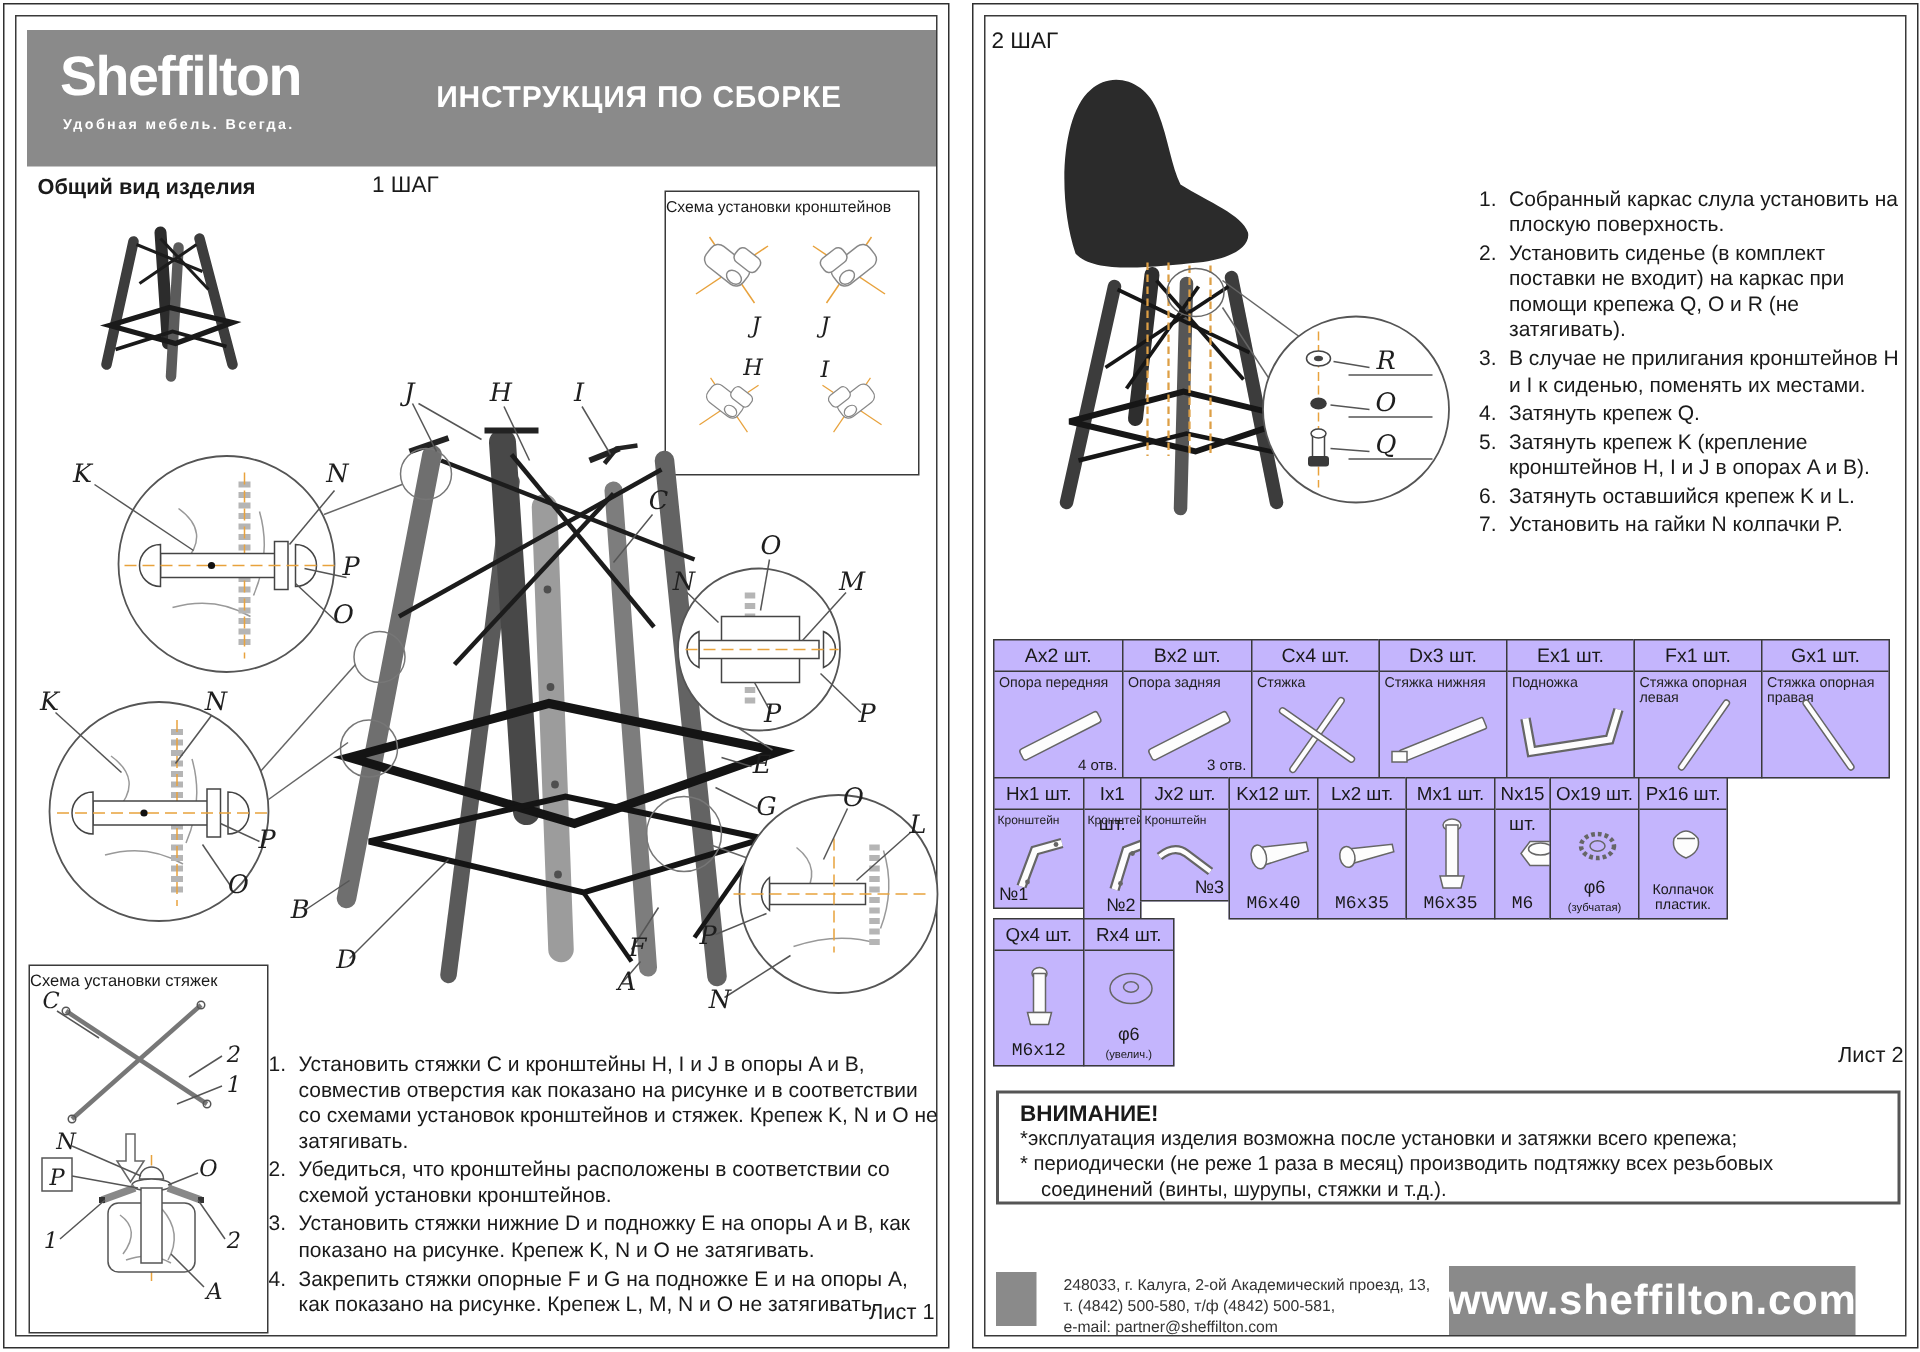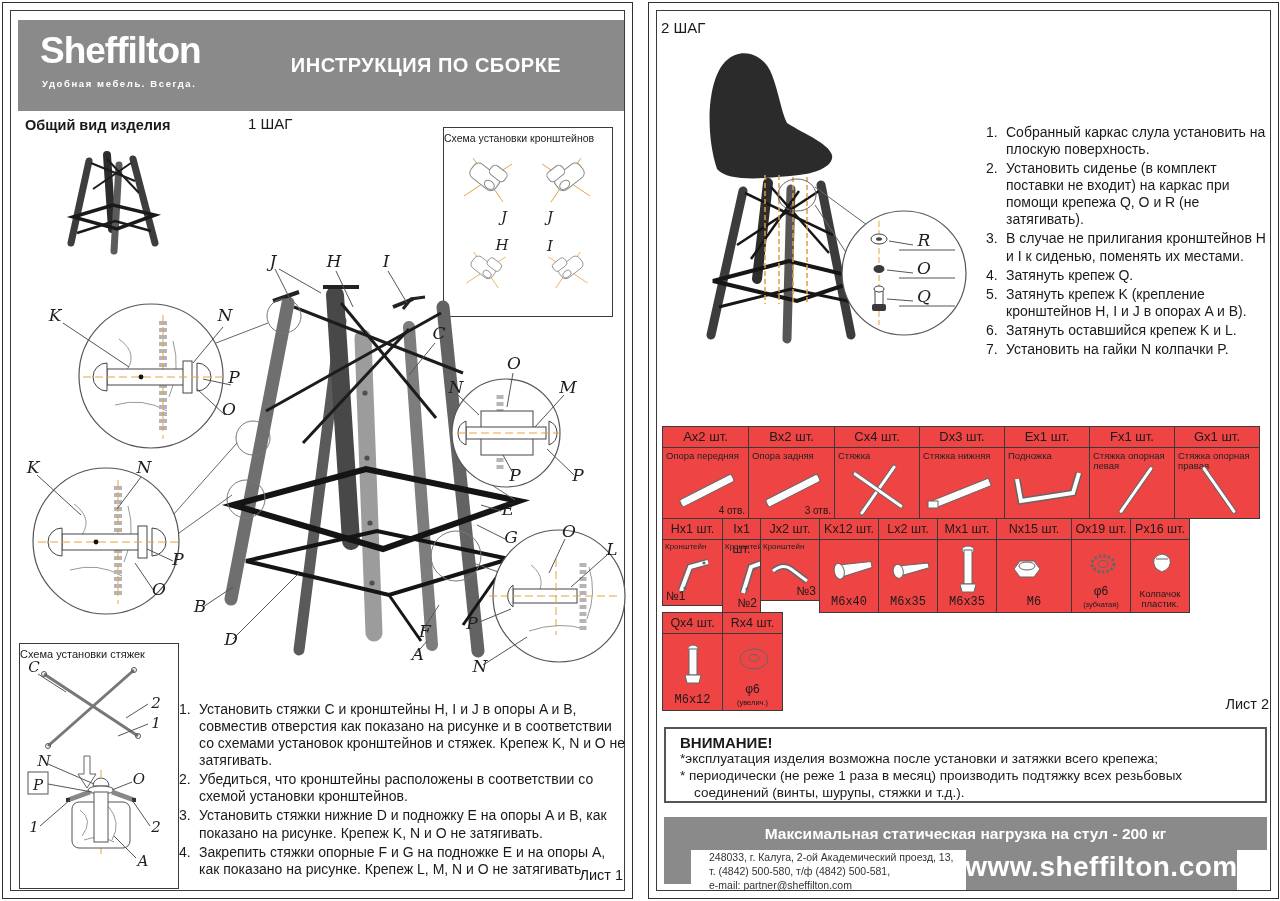--- a/index.html
+++ b/index.html
@@ -22,21 +22,21 @@
   
   .box{position:absolute;border:1px solid #3a3a3a;background:#fff;}
   .boxtitle{text-align:left;font-size:10.5px;padding-top:4px;}
   
   .ins{display:flex;margin-bottom:2px;font-size:14px;line-height:1.22;}
   .ins .n{flex:0 0 20px;}
   .ins .t{flex:1;}
   .sheet{font-size:14.5px;}
   
   .prow{display:flex;}
-  .cell{box-sizing:border-box;border:1px solid #3a3a3a;margin-left:-1px;position:relative;background:#ef4444;}
+  .cell{box-sizing:border-box;border:1px solid #3a3a3a;margin-left:-1px;position:relative;background:#c4b5fd;}
   .cell:first-child{margin-left:0;}
   .r2c{margin-top:-1px;}
   .ch{box-sizing:border-box;height:21px;border-bottom:1px solid #3a3a3a;text-align:center;font-size:13px;line-height:20px;}
   .cn{position:absolute;left:3px;top:24px;font-size:9.5px;line-height:1.05;color:#222;right:2px;}
   .cn2{position:absolute;left:2px;top:23px;font-size:8px;color:#222;}
   .nbr{position:absolute;bottom:2px;right:3px;font-size:10px;}
   .nbl{position:absolute;bottom:2px;left:3px;font-size:12px;}
   .nbr2{position:absolute;bottom:2px;right:3px;font-size:12px;}
   .nbc{position:absolute;bottom:3px;left:0;right:0;text-align:center;font-size:12px;font-family:Liberation Mono, monospace;}
   .nphi{position:absolute;bottom:14px;left:0;right:0;text-align:center;font-size:12px;}
@@ -494,21 +494,21 @@
       </div>
       <div class="cell" style="width:60px;height:95px">
         <div class="ch" style="font-size:12.5px">Mx1 шт.</div>
         <svg class="abs" style="left:14px;top:24px" width="34" height="52">
           <ellipse cx="16" cy="7" rx="6" ry="4" fill="#fdfdfd" stroke="#666"></ellipse>
           <rect x="12" y="7" width="8" height="34" fill="#fdfdfd" stroke="#666"></rect>
           <path d="M8 41 h16 l-2 8 h-12 Z" fill="#fdfdfd" stroke="#666"></path>
         </svg>
         <div class="nbc">M6x35</div>
       </div>
-      <div class="cell" style="width:76px;height:95px">
+      <div class="cell" style="width:38px;height:95px">
         <div class="ch" style="font-size:12.5px">Nx15 шт.</div>
         <svg class="abs" style="left:14px;top:34px" width="34" height="32">
           <polygon points="9,8 23,8 29,16 23,24 9,24 3,16" fill="#fdfdfd" stroke="#666"></polygon>
           <ellipse cx="16" cy="13" rx="8" ry="4" fill="none" stroke="#666"></ellipse>
         </svg>
         <div class="nbc">M6</div>
       </div>
       <div class="cell" style="width:60px;height:95px">
         <div class="ch" style="font-size:12.5px">Ox19 шт.</div>
         <svg class="abs" style="left:14px;top:32px" width="34" height="28">
@@ -552,21 +552,20 @@
 
   <div class="abs sheet" style="left:540px;top:693px;width:80px;text-align:right">Лист 2</div>
 
   <div class="warn">
     <div class="wt">ВНИМАНИЕ!</div>
     <div class="wl">*эксплуатация изделия возможна после установки и затяжки всего крепежа;</div>
     <div class="wl">* периодически (не реже 1 раза в месяц) производить подтяжку всех резьбовых</div>
     <div class="wl" style="padding-left:14px">соединений (винты, шурупы, стяжки и т.д.).</div>
   </div>
 
-  <div class="loadbar">Максимальная статическая нагрузка на стул - 200 кг</div>
 
   <div class="sq"></div>
   <div class="addr">
     <div>248033, г. Калуга, 2-ой Академический проезд, 13,</div>
     <div>т. (4842) 500-580, т/ф (4842) 500-581,</div>
     <div>e-mail: partner@sheffilton.com</div>
   </div>
   <div class="sitebar">www.sheffilton.com</div>
 </div>
 

